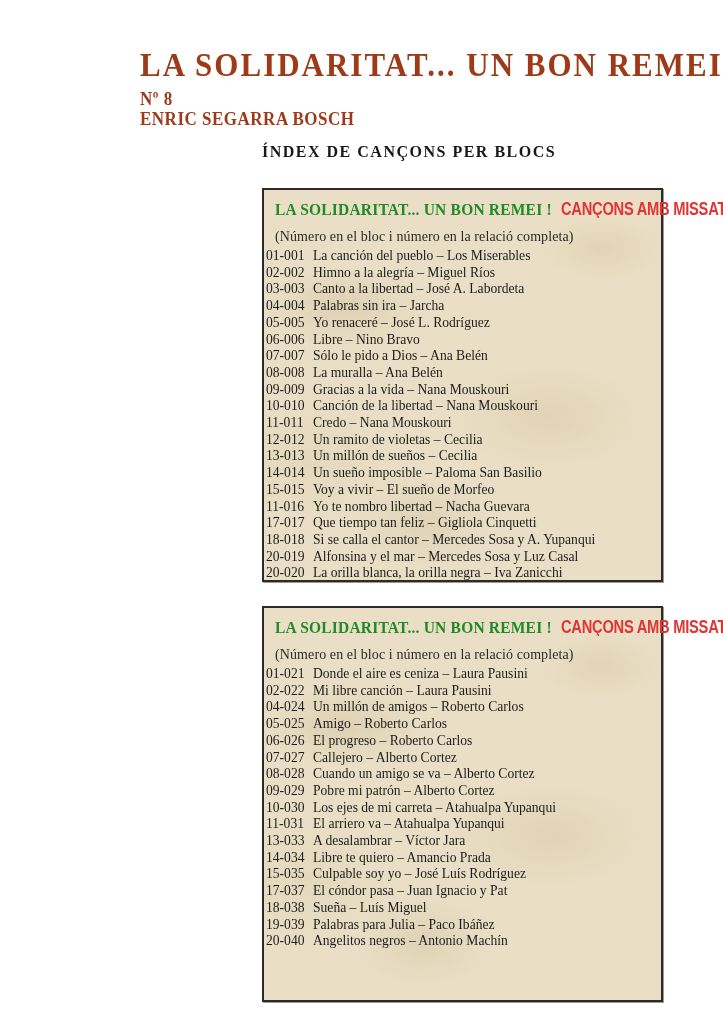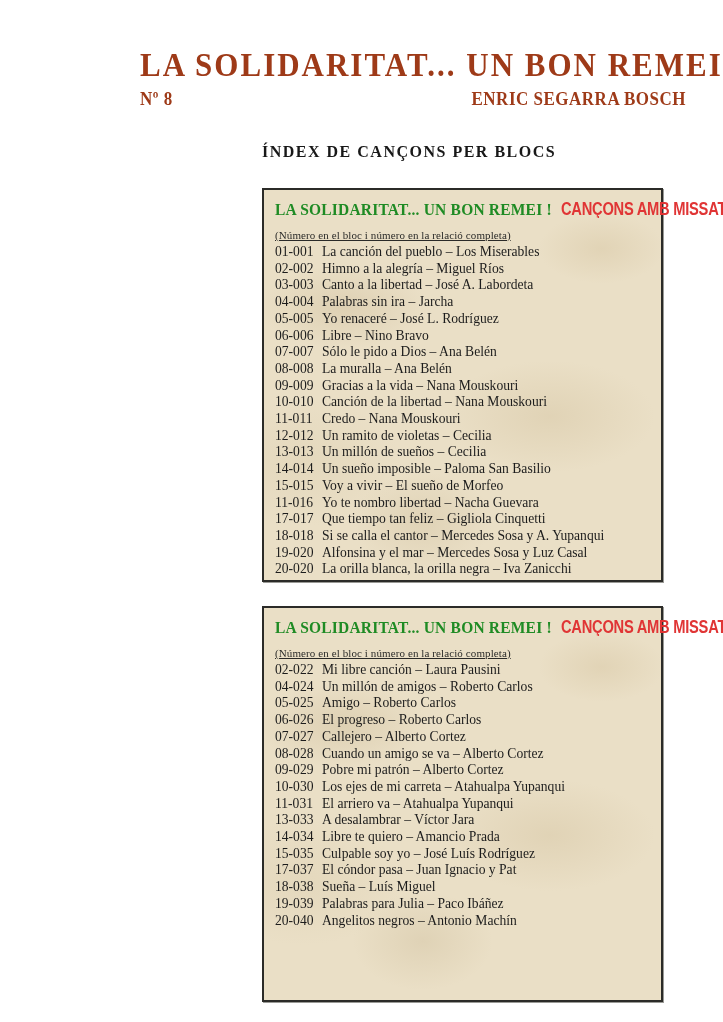--- a/index.html
+++ b/index.html
@@ -14,21 +14,21 @@
   
   .main-title {
     position:absolute; left:140px; top:46px; width:550px;
     font-family:"Liberation Serif", serif;
     font-weight:bold; font-size:31px; letter-spacing:2px;
     color:#9e3a18; white-space:nowrap;
     transform:scaleY(1.08); transform-origin:left top;
   }
   .byline-row {
     position:absolute; left:140px; top:88px; width:546px;
-    display:flex; justify-content:space-between; align-items:baseline;
+    display:flex; justify-content:space-between; align-items:baseline;flex-direction:column;
   }
   .issue-no, .author {
     font-family:"Liberation Serif", serif;
     font-weight:bold; font-size:17px; letter-spacing:0.5px;
     color:#9e3a18;
     transform:scaleY(1.1); transform-origin:left top;
   }
   .heading {
     position:absolute; left:262px; top:143px;
     font-family:"Liberation Serif", serif;
@@ -64,23 +64,23 @@
     transform:scaleY(1.12); transform-origin:left bottom;
   }
   .box-title-right {
     font-family:"Liberation Sans", sans-serif;
     font-weight:bold; font-size:16px; letter-spacing:-0.3px;
     color:#e03535;
     transform:scale(0.92,1.12); transform-origin:left bottom;
   }
   .box-note {
     margin:10px 0 3px 11px;
-    font-size:11px; color:#2a2a28; letter-spacing:0.1px;text-decoration:underline;
+    font-size:14px; color:#2a2a28; letter-spacing:0.1px;
   }
-  .songs { margin-left:11px; }
+  .songs { margin-left:2px; }
   .song-row {
     font-size:13.6px; line-height:16.7px;
     color:#1c1c1c; white-space:nowrap;
   }
   .song-num { display:inline-block; width:47px; }
 </style>
 </head>
 <body>
 
 <div class="page">
@@ -112,32 +112,33 @@
         <div class="song-row"><span class="song-num">09-009</span><span>Gracias a la vida – Nana Mouskouri</span></div>
         <div class="song-row"><span class="song-num">10-010</span><span>Canción de la libertad – Nana Mouskouri</span></div>
         <div class="song-row"><span class="song-num">11-011</span><span>Credo – Nana Mouskouri</span></div>
         <div class="song-row"><span class="song-num">12-012</span><span>Un ramito de violetas – Cecilia</span></div>
         <div class="song-row"><span class="song-num">13-013</span><span>Un millón de sueños – Cecilia</span></div>
         <div class="song-row"><span class="song-num">14-014</span><span>Un sueño imposible – Paloma San Basilio</span></div>
         <div class="song-row"><span class="song-num">15-015</span><span>Voy a vivir – El sueño de Morfeo</span></div>
         <div class="song-row"><span class="song-num">11-016</span><span>Yo te nombro libertad – Nacha Guevara</span></div>
         <div class="song-row"><span class="song-num">17-017</span><span>Que tiempo tan feliz – Gigliola Cinquetti</span></div>
         <div class="song-row"><span class="song-num">18-018</span><span>Si se calla el cantor – Mercedes Sosa y A. Yupanqui</span></div>
-        <div class="song-row"><span class="song-num">19-020</span><span>Alfonsina y el mar – Mercedes Sosa y Luz Casal</span></div>
+        <div class="song-row"><span class="song-num">20-019</span><span>Alfonsina y el mar – Mercedes Sosa y Luz Casal</span></div>
         <div class="song-row"><span class="song-num">20-020</span><span>La orilla blanca, la orilla negra – Iva Zanicchi</span></div>
       </div>
   </div>
 
   <div class="song-box box-2">
     <div class="box-header">
       <span class="box-title-left">LA SOLIDARITAT... UN BON REMEI !</span>
       <span class="box-title-right">CANÇONS AMB MISSATGES 2</span>
     </div>
     <div class="box-note">(Número en el bloc i número en la relació completa)</div>
     <div class="songs">
+        <div class="song-row"><span class="song-num">01-021</span><span>Donde el aire es ceniza – Laura Pausini</span></div>
         <div class="song-row"><span class="song-num">02-022</span><span>Mi libre canción – Laura Pausini</span></div>
         <div class="song-row"><span class="song-num">04-024</span><span>Un millón de amigos – Roberto Carlos</span></div>
         <div class="song-row"><span class="song-num">05-025</span><span>Amigo – Roberto Carlos</span></div>
         <div class="song-row"><span class="song-num">06-026</span><span>El progreso – Roberto Carlos</span></div>
         <div class="song-row"><span class="song-num">07-027</span><span>Callejero – Alberto Cortez</span></div>
         <div class="song-row"><span class="song-num">08-028</span><span>Cuando un amigo se va – Alberto Cortez</span></div>
         <div class="song-row"><span class="song-num">09-029</span><span>Pobre mi patrón – Alberto Cortez</span></div>
         <div class="song-row"><span class="song-num">10-030</span><span>Los ejes de mi carreta – Atahualpa Yupanqui</span></div>
         <div class="song-row"><span class="song-num">11-031</span><span>El arriero va – Atahualpa Yupanqui</span></div>
         <div class="song-row"><span class="song-num">13-033</span><span>A desalambrar – Víctor Jara</span></div>

